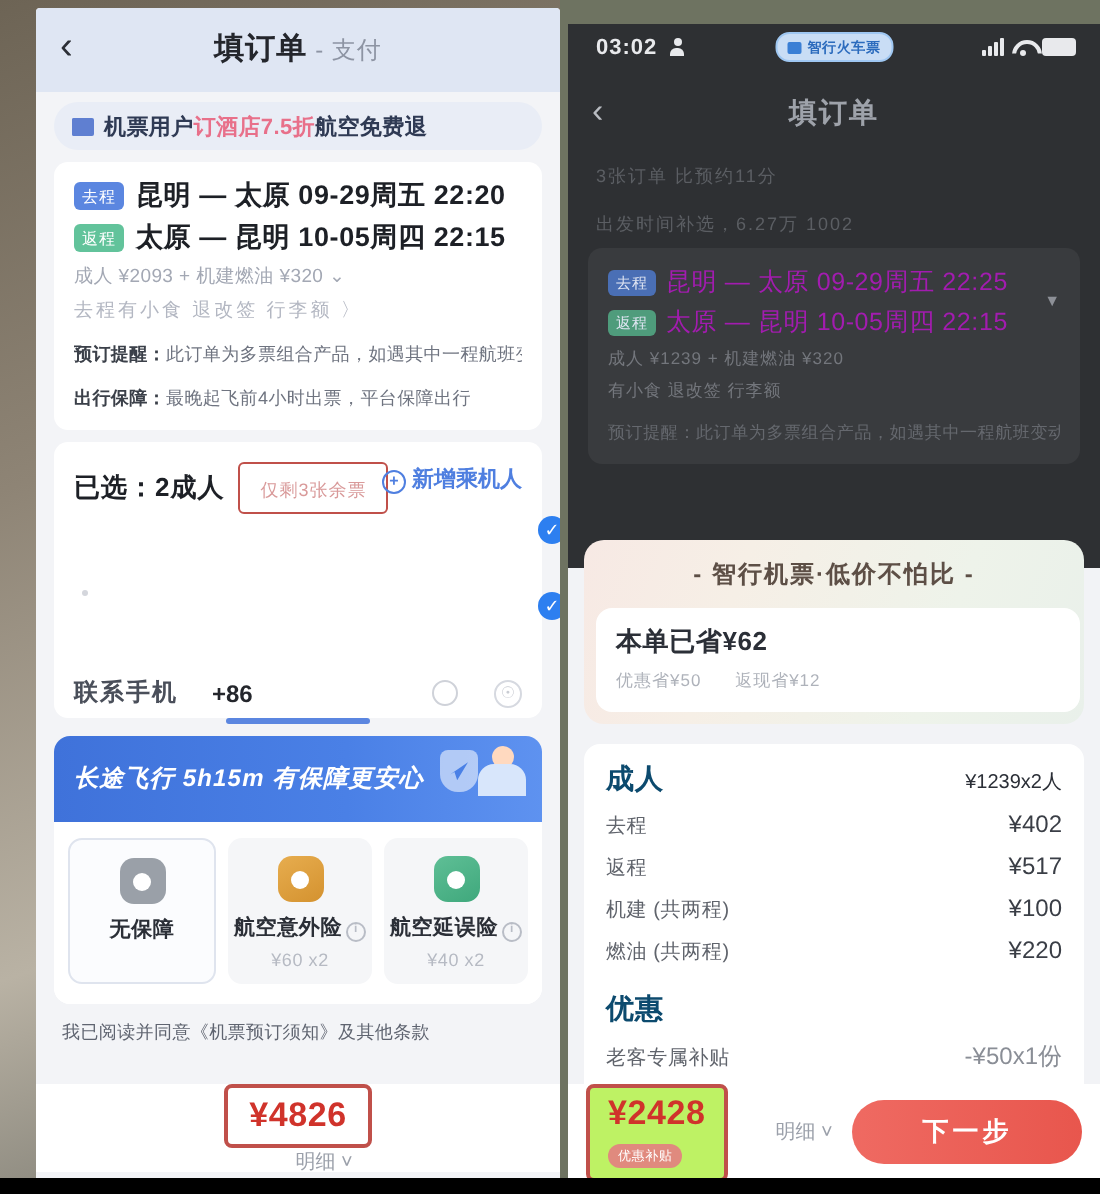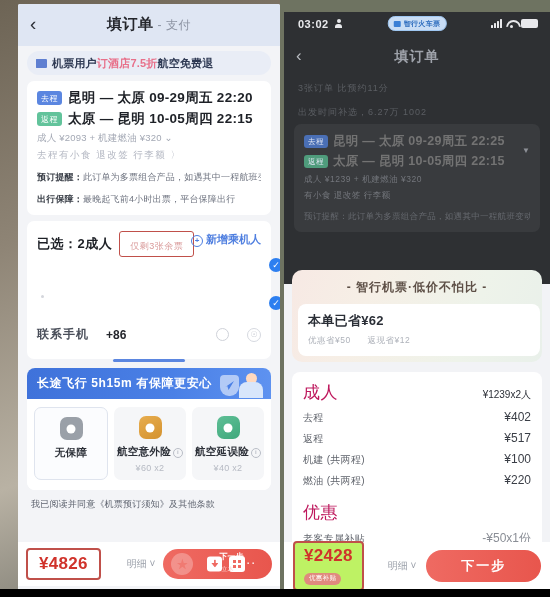--- a/index.html
+++ b/index.html
@@ -35,31 +35,31 @@
 
   .pax-card{background:#fff;margin:6px 9px 0 9px;border-radius:7px;padding:10px;height:118px;position:relative;}
   .pax-top{display:flex;align-items:center;}
   .pax-label{font-size:13px;font-weight:bold;color:#1d2026;letter-spacing:.5px;}
   .pax-left-box{border:1.6px solid #c0504a;border-radius:3px;padding:3px 10px;margin-left:7px;}
   .pax-left-box span{font-size:9px;color:#d99a9a;letter-spacing:.5px;}
   .pax-add{position:absolute;right:10px;top:11px;font-size:11px;color:#4f7fe0;font-weight:bold;white-space:nowrap;}
   .pax-add .plus{display:inline-block;width:10px;height:10px;border:1px solid #4f7fe0;border-radius:50%;
      font-size:8px;line-height:9px;text-align:center;margin-right:3px;}
   .pax-blur1{position:absolute;left:14px;top:74px;width:3px;height:3px;background:#d4d6dc;border-radius:50%;}
-  .phone-row{position:absolute;left:10px;right:10px;bottom:16px;display:flex;align-items:center;}
+  .phone-row{position:absolute;left:10px;right:10px;bottom:4px;display:flex;align-items:center;}
   .phone-lab{font-size:12px;color:#4a4f5a;font-weight:bold;letter-spacing:1px;}
   .phone-val{font-size:12px;color:#24262c;margin-left:17px;font-weight:bold;}
   .phone-ic{margin-left:auto;width:11px;height:11px;border-radius:50%;border:1.2px solid #cfd2d9;}
   .phone-ic2{width:12px;height:12px;border-radius:50%;border:1.2px solid #d6d9e0;margin-left:18px;
      font-size:8px;color:#c9ccd3;text-align:center;line-height:11px;}
   .blue-bar{position:absolute;left:50%;transform:translateX(-50%);bottom:-3px;width:72px;height:3px;background:#5b86e0;border-radius:2px;}
 
   .ins-wrap{margin:9px 9px 0 9px;border-radius:8px;overflow:hidden;background:#fff;position:relative;}
-  .ins-head{height:31px;background:linear-gradient(90deg,#3f72da,#4a80e6 60%,#5e92f0);
-     display:flex;align-items:center;padding:0 10px;position:relative;}
+  .ins-head{height:43px;background:linear-gradient(90deg,#3f72da,#4a80e6 60%,#5e92f0);
+     display:flex;align-items:center;padding:0 10px;position:relative;font-style:italic;}
   .ins-head-t{font-size:12px;color:#fff;font-weight:bold;letter-spacing:.6px;}
   .ins-person{position:absolute;right:8px;top:1px;width:46px;height:29px;}
   .ins-person .head{position:absolute;right:6px;top:4px;width:11px;height:11px;border-radius:50%;background:#ffd9bf;}
   .ins-person .body{position:absolute;right:0;top:13px;width:24px;height:16px;border-radius:8px 8px 0 0;background:#d8e6fb;}
   .ins-person .shield{position:absolute;right:24px;top:6px;width:19px;height:21px;border-radius:4px 4px 9px 9px;
      background:rgba(255,255,255,.55);}
   .ins-person .shield:after{content:"";position:absolute;left:5px;top:6px;width:9px;height:9px;
      background:#4a80e6;clip-path:polygon(100% 0,40% 100%,25% 55%,0 68%);}
   .ins-body{display:flex;padding:8px 7px 10px 7px;gap:6px;background:#fff;justify-content:space-between;}
   .ins-opt{flex:1;border-radius:7px;padding:9px 2px 7px 2px;text-align:center;background:#f5f6f8;position:relative;}
@@ -72,21 +72,21 @@
      width:9px;height:9px;border-radius:50%;background:#fff;}
   .ins-ic.green:after{border-radius:50%;background:#fff;}
   .ins-nm{font-size:10.5px;color:#2b2f37;font-weight:bold;letter-spacing:.3px;}
   .ins-nm .q{display:inline-block;width:8px;height:8px;border:1px solid #b9bdc6;border-radius:50%;
      font-size:6px;line-height:7px;color:#b9bdc6;margin-left:2px;vertical-align:1px;}
   .ins-pr{font-size:9px;color:#b6bac3;margin-top:4px;letter-spacing:.3px;}
 
   .agree{margin:8px 13px 0 13px;font-size:9px;color:#8b8f99;letter-spacing:.2px;white-space:nowrap;}
   .agree b{color:#5f6470;font-weight:normal;}
 
-  .lp-footer{position:absolute;left:0;right:0;bottom:6px;height:44px;background:#fff;display:flex;align-items:center;padding:0 8px;}
+  .lp-footer{position:absolute;left:0;right:0;bottom:6px;height:44px;background:#fff;display:flex;align-items:center;padding:0 8px;flex-direction:column;}
   .price-box{border:2px solid #c0504a;border-radius:4px;padding:4px 11px;background:#fff;}
   .price-box span{font-size:17px;color:#d0332b;font-weight:bold;letter-spacing:.3px;}
   .detail-lab{font-size:10px;color:#9ba0aa;margin-left:26px;white-space:nowrap;}
   .next-btn{margin-left:8px;flex:1;height:30px;border-radius:16px;
      background:linear-gradient(90deg,#ef6a62,#e8564d);position:relative;overflow:hidden;}
   .ov-ic{position:absolute;top:50%;transform:translateY(-50%);}
   .ov-circ{left:8px;width:22px;height:22px;border-radius:50%;background:rgba(255,255,255,.28);}
   .ov-circ:after{content:"";position:absolute;left:50%;top:50%;transform:translate(-50%,-50%);
      width:11px;height:11px;background:#f07a72;clip-path:polygon(50% 0,62% 40%,100% 40%,70% 62%,82% 100%,50% 75%,18% 100%,30% 62%,0 40%,38% 40%);}
   .ov-sq{left:44px;width:15px;height:15px;border-radius:3px;background:#fff;}
@@ -126,39 +126,39 @@
   .wifi:after{content:"";position:absolute;left:4px;top:6px;width:3px;height:3px;border-radius:50%;background:#e8e9ec;}
   .batt{width:17px;height:9px;border-radius:2px;background:#e8e9ec;}
 
   .rp-nav{position:absolute;left:0;right:0;top:30px;height:30px;}
   .rp-back{position:absolute;left:12px;top:4px;font-size:17px;color:#b9bcc2;}
   .rp-title{position:absolute;left:0;right:0;top:6px;text-align:center;font-size:14px;font-weight:bold;color:#9ea2aa;letter-spacing:1px;}
 
   .rp-ghost{position:absolute;left:14px;right:14px;font-size:9px;color:#5b5e63;letter-spacing:1px;white-space:nowrap;}
 
   .rp-card{position:absolute;left:10px;right:10px;top:112px;background:rgba(255,255,255,.055);border-radius:7px;padding:9px 10px;}
-  .rp-fl-txt{font-size:12.5px;color:#737373;font-weight:bold;letter-spacing:.3px;white-space:nowrap;}
+  .rp-fl-txt{font-size:12.5px;color:#a21caf;font-weight:normal;letter-spacing:.3px;white-space:nowrap;}
   .rp-tag{font-size:7.5px;color:#dfe5f2;border-radius:3px;padding:1.5px 4px;margin-right:5px;flex:none;letter-spacing:.5px;}
   .rp-tag.go{background:#4a6fb5;}
   .rp-tag.back{background:#4f9c7c;}
   .rp-sub{font-size:8.5px;color:#73767c;margin-top:4px;letter-spacing:.5px;}
   .rp-caret{position:absolute;right:10px;top:22px;font-size:8px;color:#8d9097;}
   .rp-notice{font-size:8.5px;color:#65686e;margin-top:9px;letter-spacing:.3px;white-space:nowrap;overflow:hidden;}
 
   .promo{position:absolute;left:8px;right:8px;top:258px;border-radius:10px;overflow:hidden;
      background:linear-gradient(110deg,#f7e9e4 0%,#f6efe6 30%,#eef3ea 70%,#e9f0ea 100%);}
   .promo-t{text-align:center;font-size:12px;color:#5d4f46;font-weight:bold;letter-spacing:1px;padding:9px 0 8px 0;}
   .promo-in{background:#fff;margin:0 2px 6px 6px;border-radius:8px;padding:8px 10px 9px 10px;}
   .promo-save{font-size:13px;color:#2b2f37;font-weight:bold;letter-spacing:.3px;}
   .promo-sub{font-size:8.5px;color:#aeb2ba;margin-top:5px;letter-spacing:.5px;}
   .promo-sub span{margin-right:14px;}
 
   .bill{position:absolute;left:8px;right:8px;top:360px;background:#fff;border-radius:8px;padding:9px 11px 11px 11px;}
   .bill-h{display:flex;justify-content:space-between;align-items:baseline;margin-bottom:6px;}
-  .bill-h .k{font-size:17px;color:#be185d;font-weight:normal;letter-spacing:.5px;}
+  .bill-h .k{font-size:14px;color:#0c4a6e;font-weight:bold;letter-spacing:.5px;}
   .bill-h .v{font-size:10px;color:#2b2f37;}
   .bill-r{display:flex;justify-content:space-between;align-items:baseline;margin-top:6px;}
   .bill-r .k{font-size:10px;color:#60646c;letter-spacing:.3px;}
   .bill-r .v{font-size:12px;color:#3a3e46;}
   .bill-sec{margin-top:13px;}
   .bill-r.disc .v{color:#8a8e96;}
 
   .rp-footer{position:absolute;left:0;right:0;bottom:0;height:48px;background:#fff;display:flex;align-items:center;padding:0 9px;}
   .rp-price-box{border:2px solid #c0504a;border-radius:4px;padding:3px 9px 4px 9px;background:#bef264;}
   .rp-price-box .p{font-size:17px;color:#d0332b;font-weight:bold;letter-spacing:.3px;display:block;}

